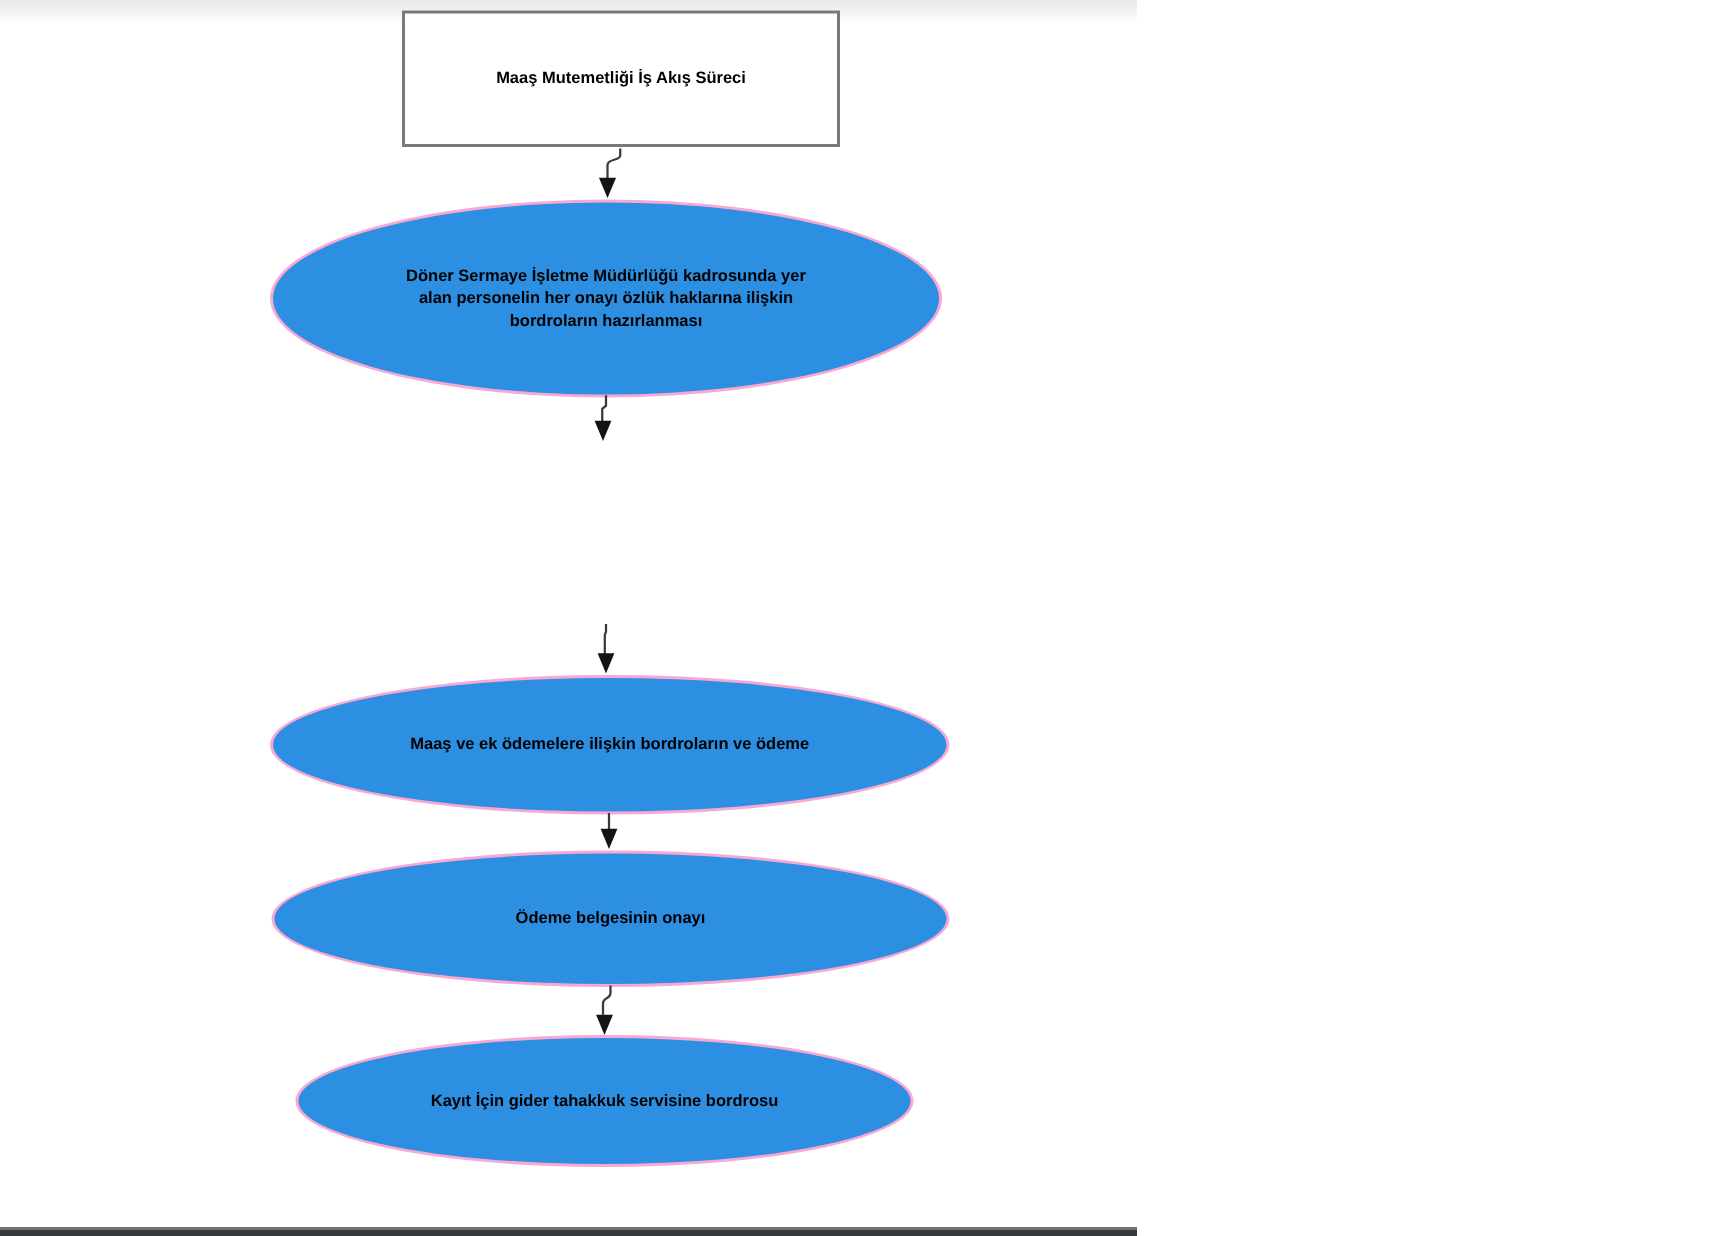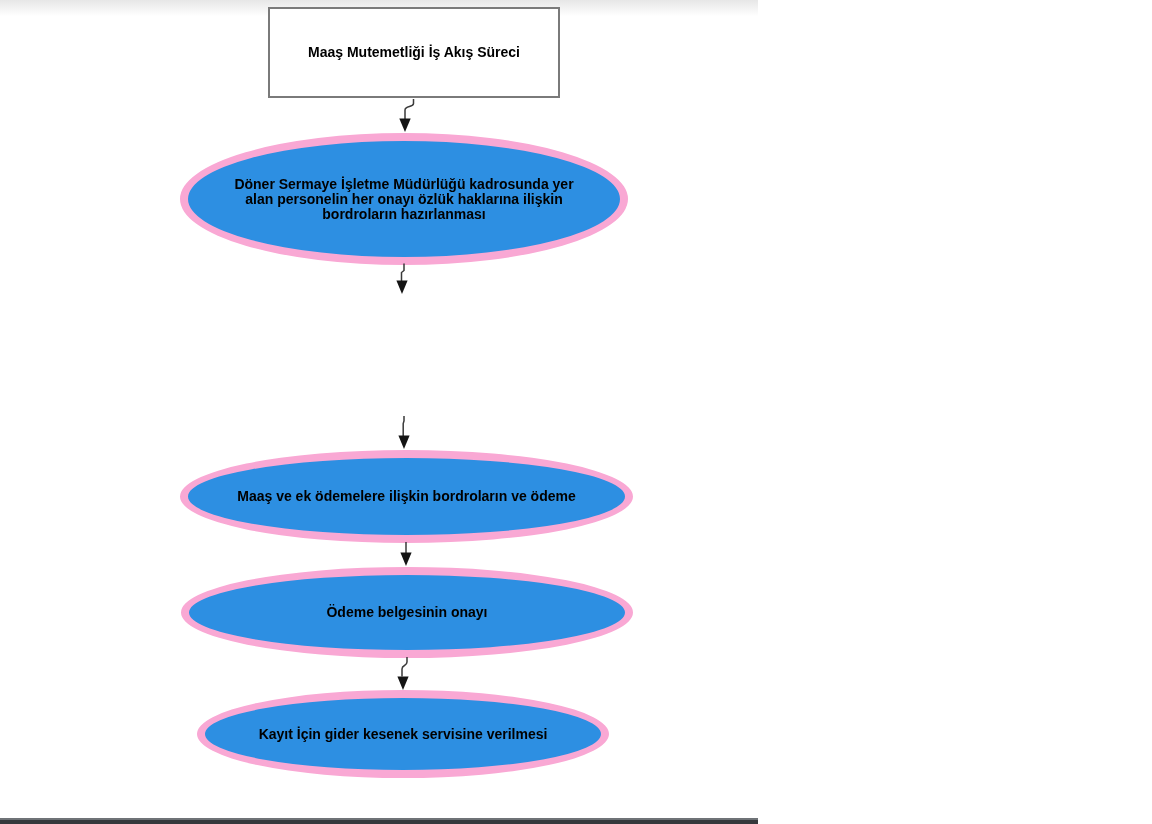--- a/index.html
+++ b/index.html
@@ -35,36 +35,36 @@
   }
 
   .node {
     position: absolute;
     display: flex;
     flex-direction: column;
     align-items: center;
     justify-content: center;
     text-align: center;
     color: #000000;
-    font-size: 14px;
+    font-size: 11px;
     font-weight: bold;
     line-height: 15px;
   }
   .node .line { white-space: nowrap; }
 
   .node-rect {
     left: 268px; top: 7px;
     width: 292px; height: 91px;
     background: #ffffff;
     border: 2px solid #7a7a7a;
   }
 
   .node-ellipse {
     background: #2d8fe2;
-    border: 8px solid #f9a8d4;
+    border: 2px solid #f9a8d4;
     border-radius: 50%;
   }
   .e1 { left: 180px; top: 133px; width: 448px; height: 132px; }
   .e2 { left: 180px; top: 295px; width: 448px; height: 122px; }
   .e3 { left: 180px; top: 450px; width: 453px; height: 93px; text-align: right; }
   .e4 { left: 181px; top: 567px; width: 452px; height: 91px; align-items: center; }
   .e5 { left: 197px; top: 690px; width: 412px; height: 88px; }
 
   .connector-layer {
     position: absolute;
@@ -103,21 +103,21 @@
 
     <div class="node node-ellipse e3">
       <div class="line">Maaş ve ek ödemelere ilişkin bordroların ve ödeme</div>
     </div>
 
     <div class="node node-ellipse e4">
       <div class="line">Ödeme belgesinin onayı</div>
     </div>
 
     <div class="node node-ellipse e5">
-      <div class="line">Kayıt İçin gider kesenek servisine verilmesi</div>
+      <div class="line">Kayıt İçin gider tahakkuk servisine bordrosu</div>
     </div>
 
     <svg class="connector-layer" viewBox="0 0 1152 824">
       <g>
         <path d="M413.5,99 L413.5,103.5 C413.5,107.5 405,105.5 405,110 L405,119"></path>
         <polygon points="405,132 399.3,118.5 410.7,118.5"></polygon>
       </g>
       <g>
         <path d="M404,263.5 L404,270.5 L401.5,272.5 L401.5,281"></path>
         <polygon points="402,294 396.4,280.5 407.6,280.5"></polygon>

